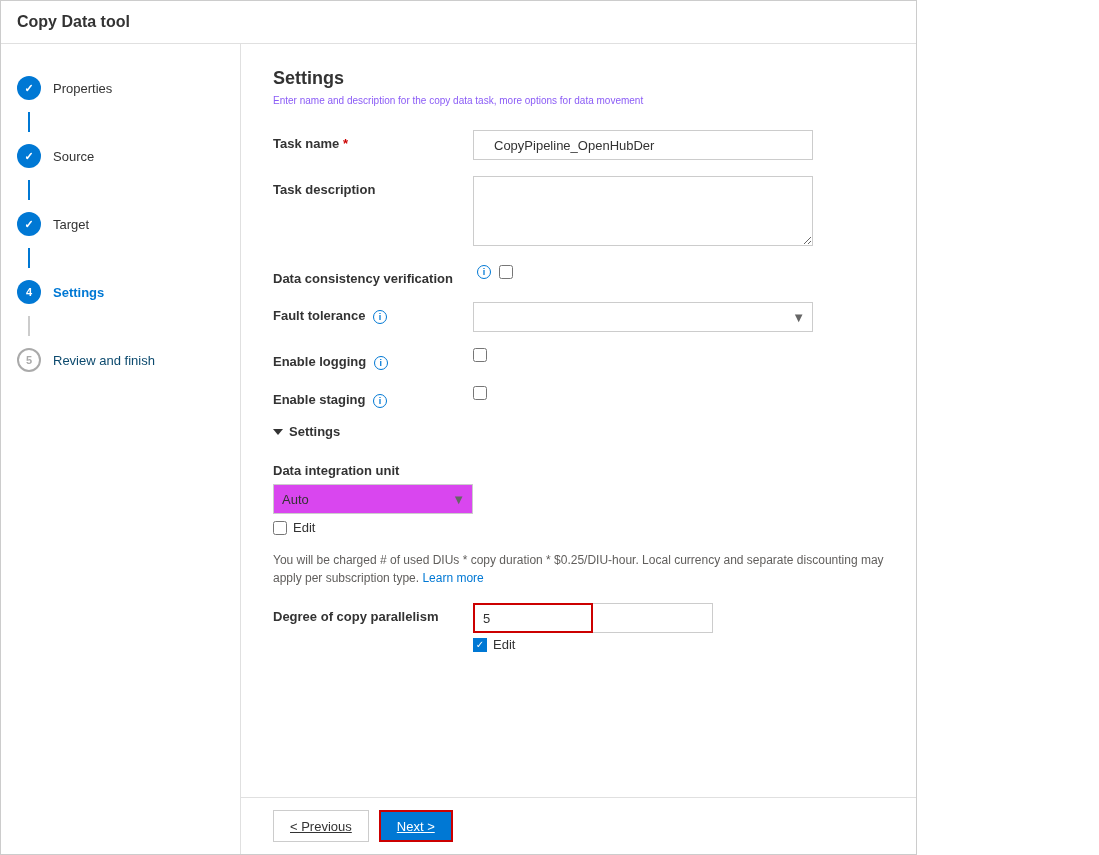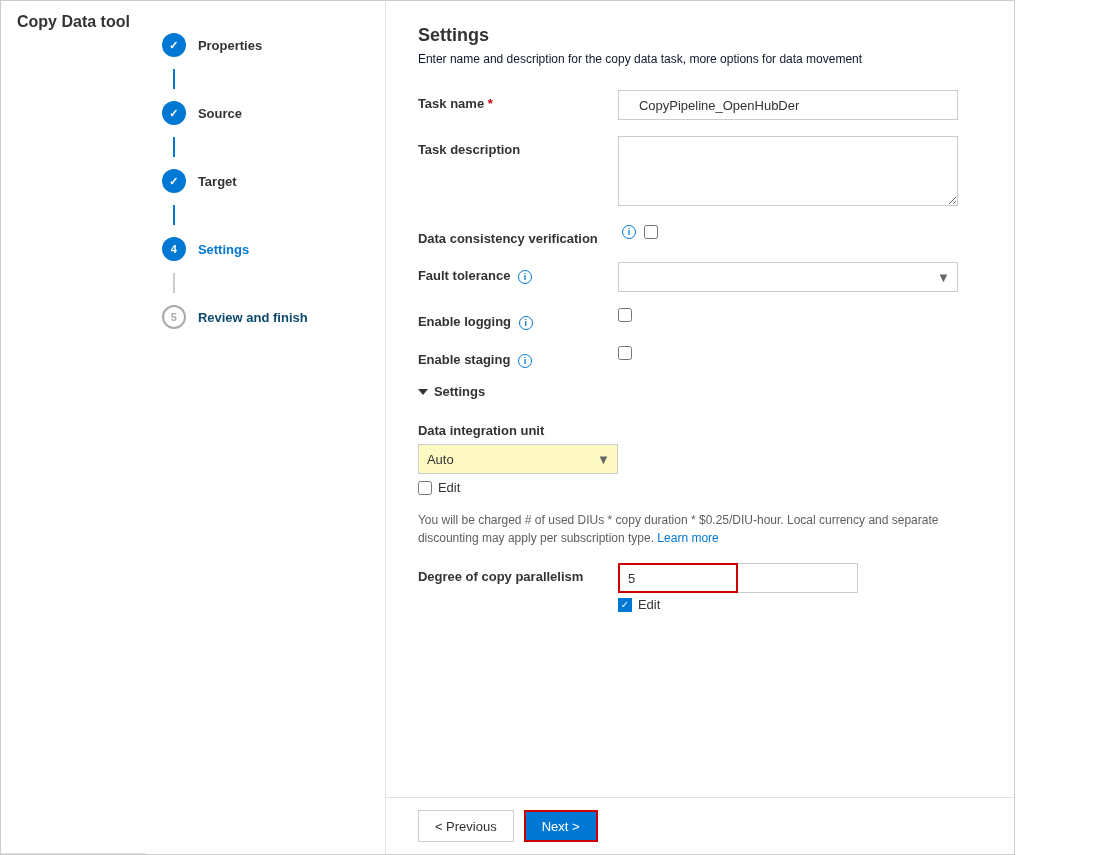--- a/index.html
+++ b/index.html
@@ -1,23 +1,23 @@
 <!DOCTYPE html>
 <html><head>
   <meta charset="utf-8">
   <style>
     * { box-sizing: border-box; margin: 0; padding: 0; }
     body { font-family: 'Segoe UI', Arial, sans-serif; font-size: 13px; color: #333; background: #fff; }
     
     .app-container {
-      width: 1015px;
+      width: 917px;
       height: 855px;
       border: 1px solid #ccc;
       display: flex;
-      flex-direction: row;
+      flex-direction: column;
       overflow: hidden;
     }
     
     .app-header {
       padding: 12px 16px;
       border-bottom: 1px solid #e0e0e0;
       background: #fff;
     }
     
     .app-header h1 {
@@ -73,21 +73,20 @@
     
     .step-circle.pending {
       border: 2px solid #aaa;
       color: #aaa;
       background: #fff;
     }
     
     .step-label {
       font-size: 13px;
       color: #333;
-      font-weight: bold;
     }
     
     .step-label.active {
       font-weight: 600;
       color: #0078d4;
     }
     
     .step-label.pending {
       color: #0c4a6e;
     }
@@ -107,22 +106,22 @@
     }
     
     .settings-title {
       font-size: 18px;
       font-weight: 600;
       color: #333;
       margin-bottom: 6px;
     }
     
     .settings-subtitle {
-      font-size: 12px;
-      color: #0f172a;
+      font-size: 10px;
+      color: #8b5cf6;
       margin-bottom: 24px;
     }
     
     .form-row {
       display: flex;
       align-items: flex-start;
       margin-bottom: 16px;
     }
     
     .form-label {
@@ -264,21 +263,21 @@
     }
     
     .diu-select {
       width: 100%;
       height: 30px;
       border: 1px solid #ccc;
       padding: 4px 28px 4px 8px;
       font-size: 13px;
       color: #333;
       appearance: none;
-      background: #fef9c3;
+      background: #d946ef;
       cursor: pointer;
       outline: none;
     }
     
     .edit-checkbox-row {
       display: flex;
       align-items: center;
       gap: 6px;
       margin-top: 4px;
     }
@@ -369,20 +368,21 @@
     
     .btn {
       height: 32px;
       padding: 0 16px;
       border: 1px solid #ccc;
       font-size: 13px;
       cursor: pointer;
       display: flex;
       align-items: center;
       gap: 4px;
+      text-decoration: underline;
     }
     
     .btn-secondary {
       background: #fff;
       color: #333;
     }
     
     .btn-primary {
       background: #0078d4;
       color: #fff;

